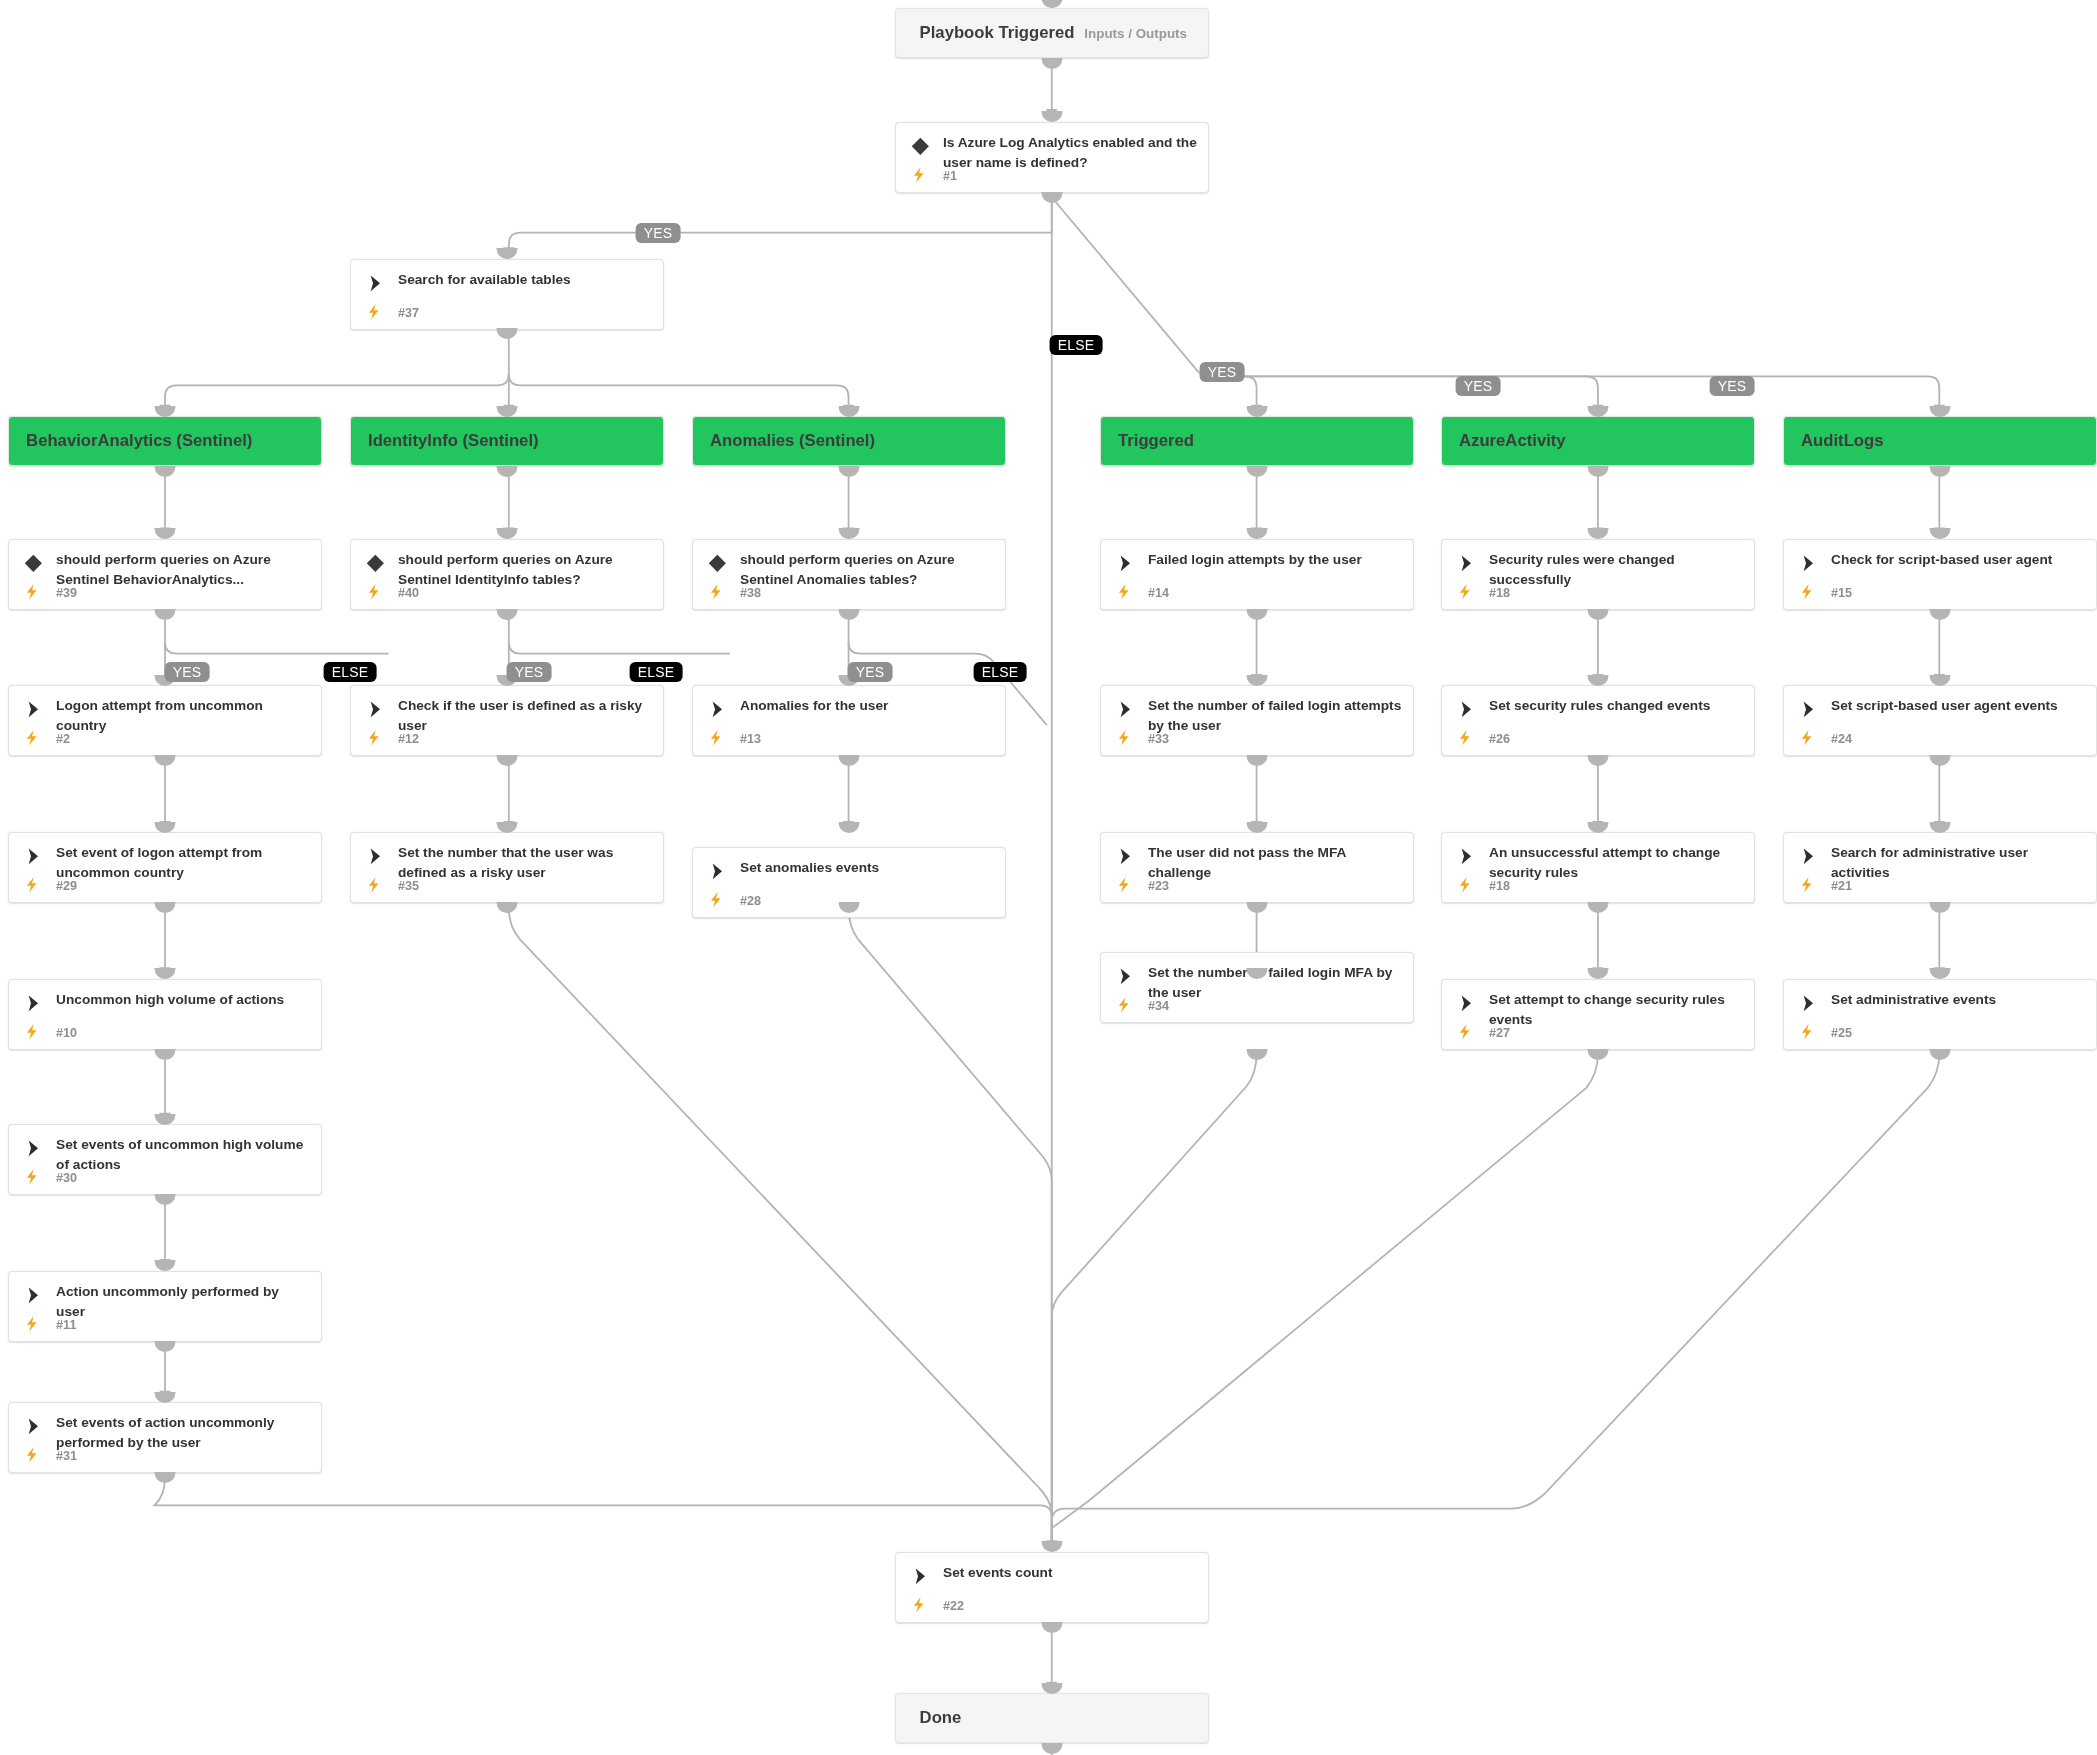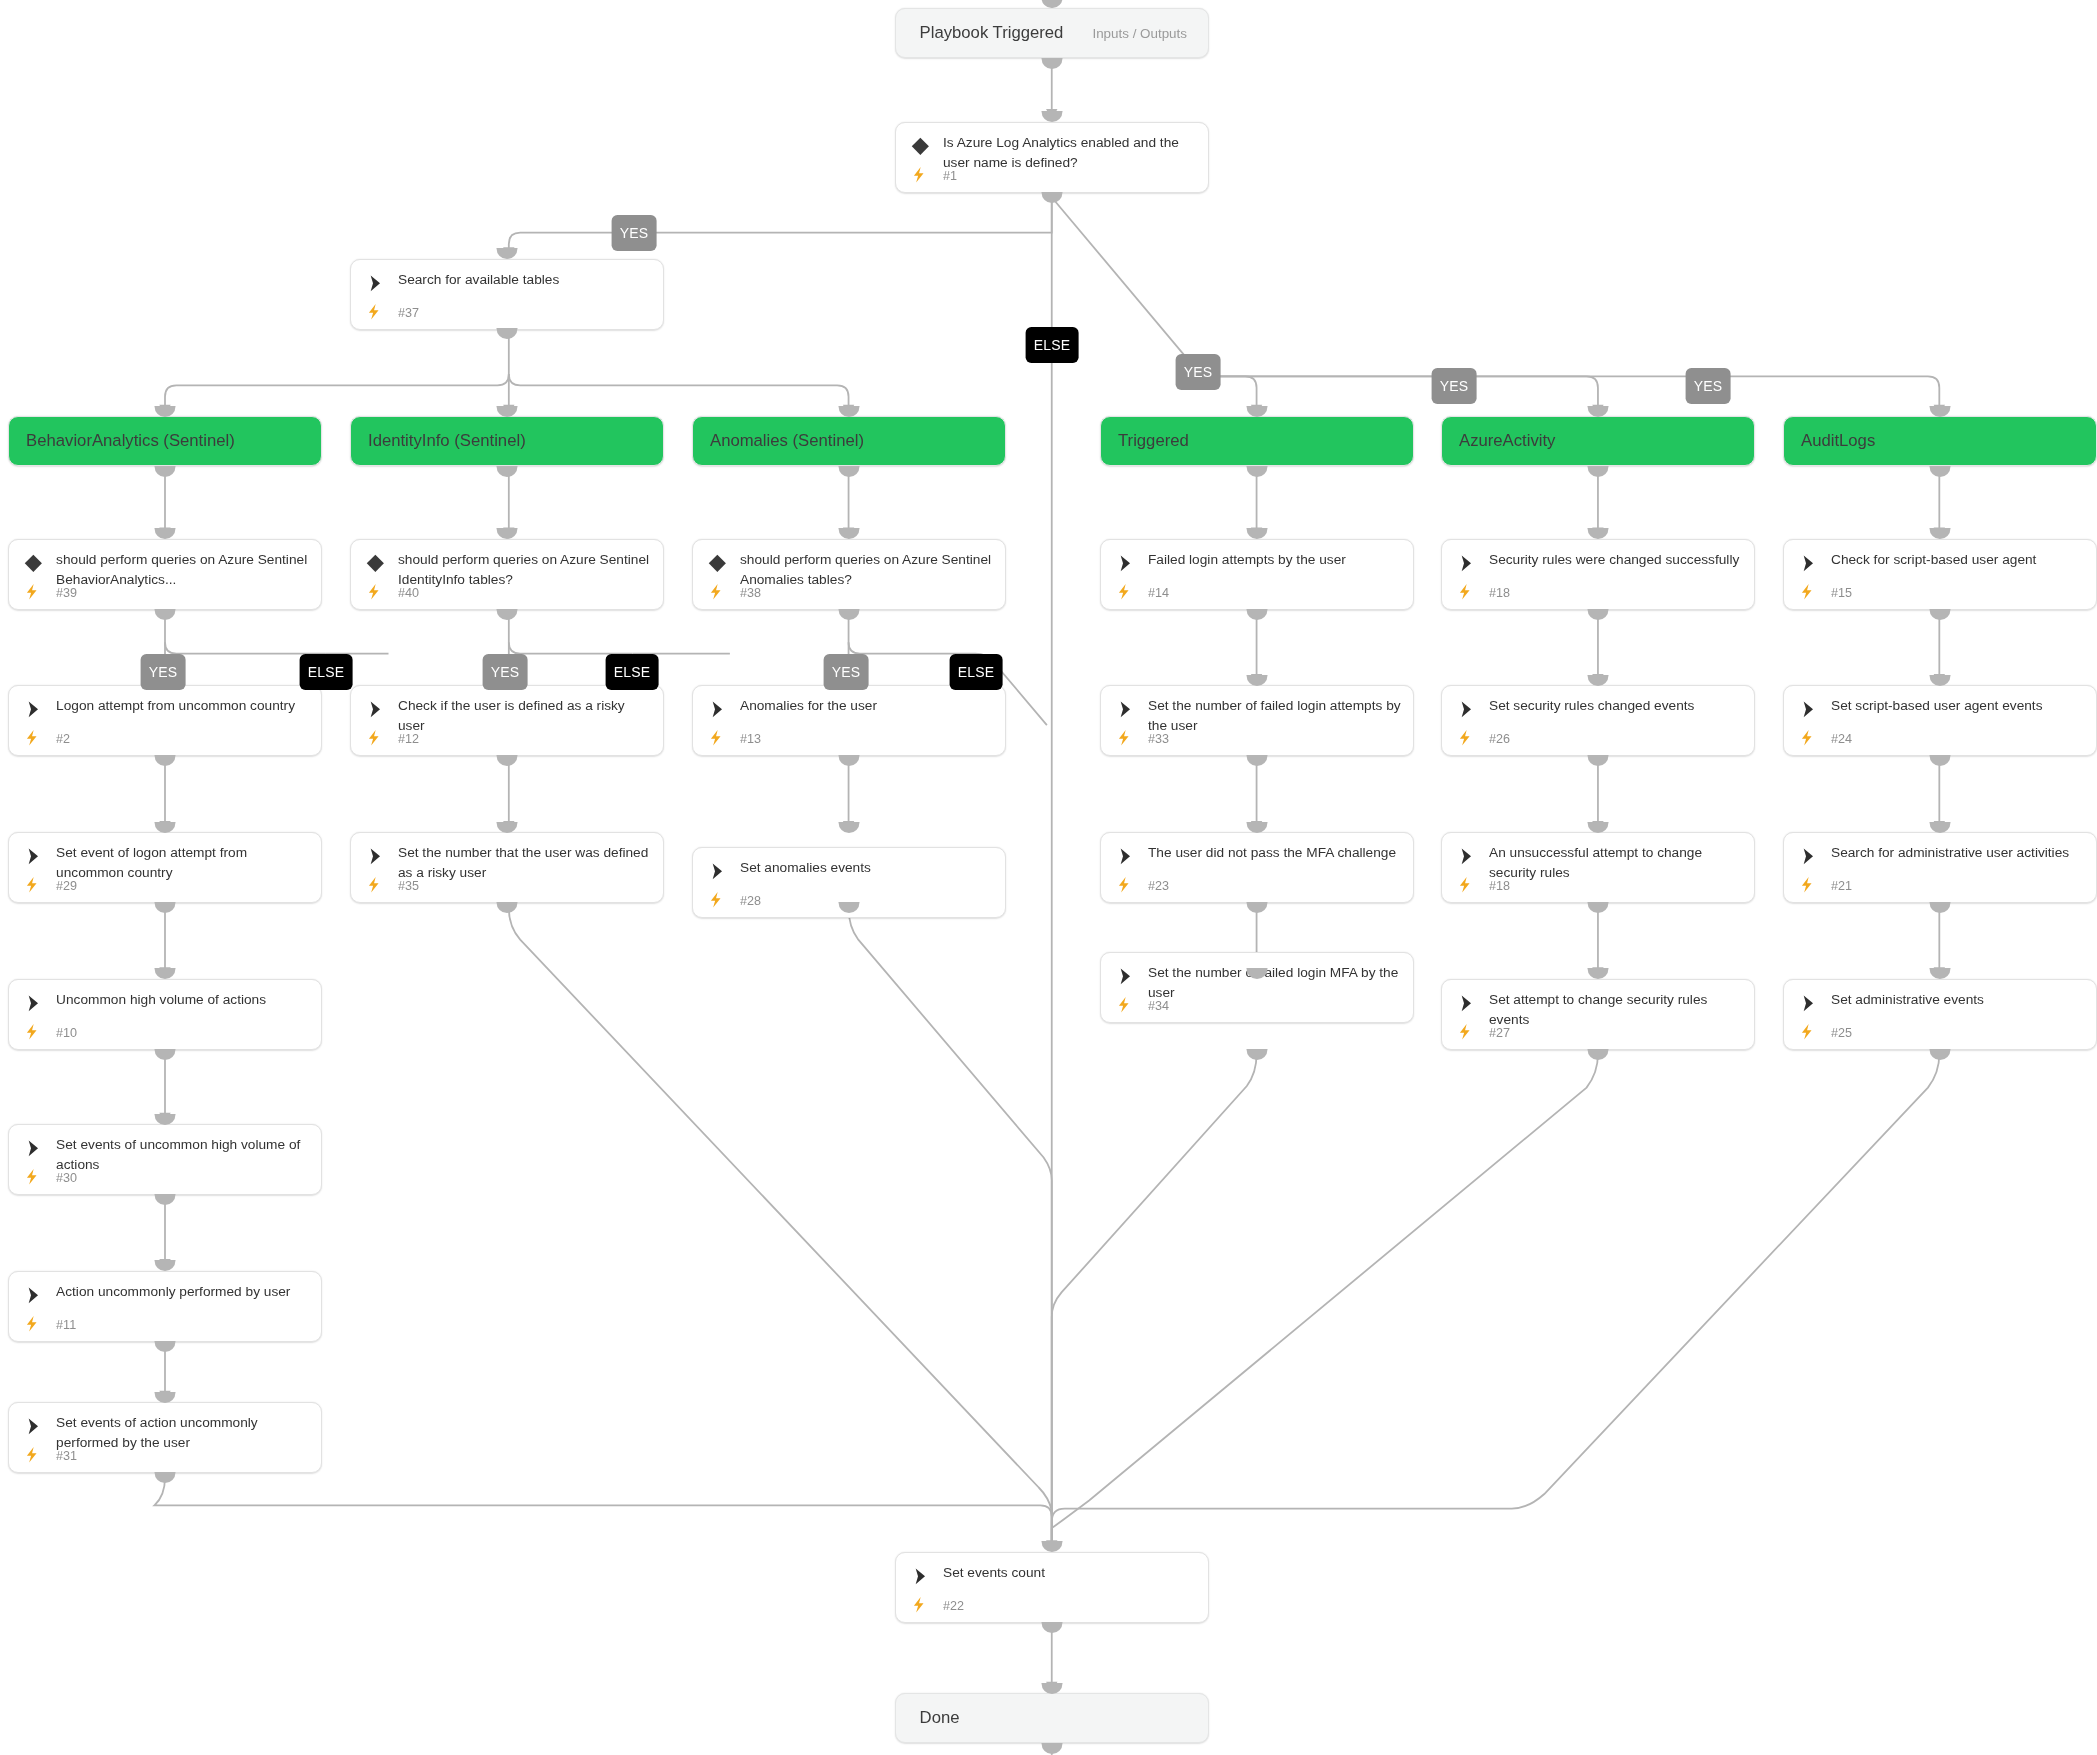--- a/index.html
+++ b/index.html
@@ -16,24 +16,25 @@
     overflow:hidden;
   }
   svg#edges{
     position:absolute;left:0;top:0;width:2097px;height:1755px;
     pointer-events:none;
   }
   .node{
     position:absolute;
     box-sizing:border-box;
     border:0.8px solid #e2e2e2;
-    border-radius:10px;
+    border-radius:4px;
     background:#ffffff;
     box-shadow:0 0.8px 1.6px rgba(0,0,0,0.13);
     z-index:3;
+    font-weight:bold;
   }
   .node.group{
     background:#22c55e;
     border:0.8px solid #e4e5e5;
   }
   .node.trigger{
     background:#f4f5f5;
     border:0.8px solid #e4e5e5;
   }
   
@@ -91,25 +92,26 @@
   .elabel{
     position:absolute;
     z-index:6;
     display:flex;
     align-items:center;
     justify-content:center;
     font-size:14px;
     letter-spacing:0.2px;
     color:#ffffff;
     border-radius:5.7px;
-    height:36px;
+    height:20px;
     padding:0 8.1px;
     box-sizing:border-box;
     transform:translate(-50%,-50%);
     white-space:nowrap;
+    margin-left:24px;
   }
   .elabel.yes{background:#8f8f8f;}
   .elabel.else{background:#000000;}
   
   .port{
     position:absolute;
     width:21px;height:10.6px;
     background:#b5b5b5;
     z-index:4;
     transform:translateX(-50%);

